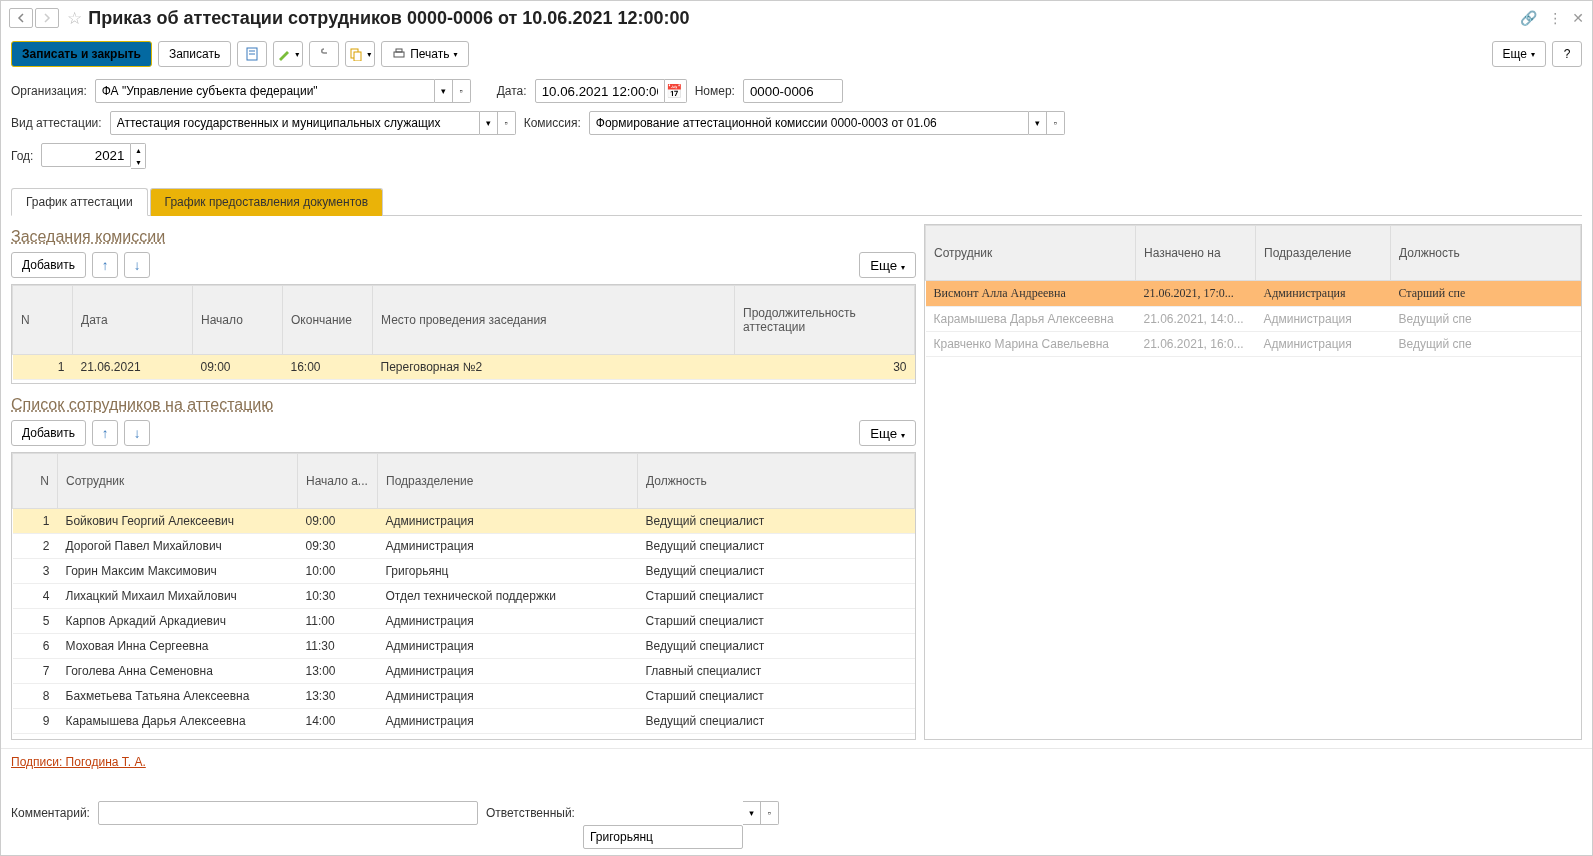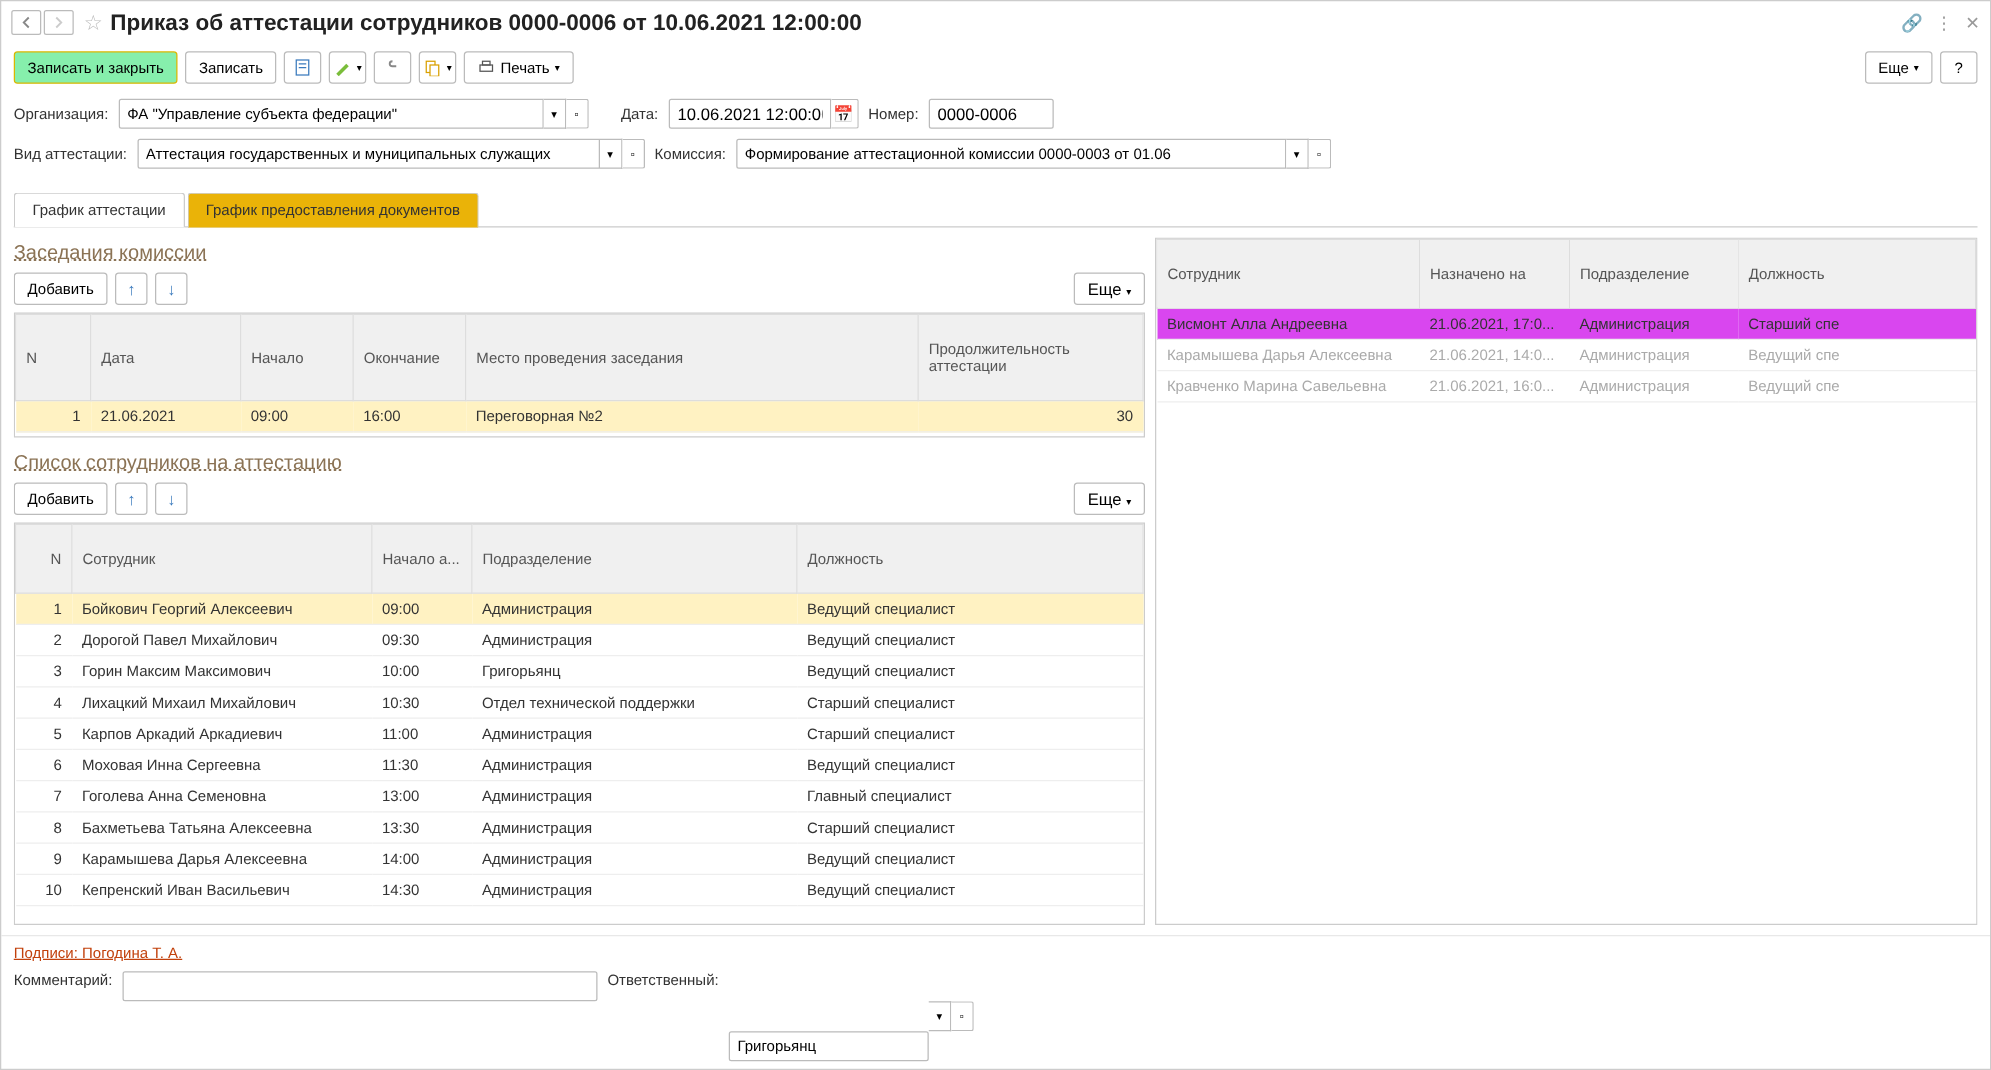--- a/index.html
+++ b/index.html
@@ -7,21 +7,21 @@
 .window { border: 1px solid #ccc; width: 1593px; height: 856px; display: flex; flex-direction: column; }
 .titlebar { display: flex; align-items: center; padding: 4px 8px; height: 34px; }
 .nav-btn { width: 24px; height: 20px; border: 1px solid #bbb; background: #fff; border-radius: 2px; display: inline-flex; align-items: center; justify-content: center; cursor: pointer; margin-right: 2px; }
 .star { color: #bbb; font-size: 17px; margin: 0 6px; cursor: pointer; }
 .title { font-size: 18px; font-weight: bold; color: #222; }
 .titlebar-right { margin-left: auto; display: flex; gap: 10px; align-items: center; }
 .titlebar-right span { color: #999; cursor: pointer; font-size: 14px; }
 
 .toolbar { display: flex; align-items: center; padding: 6px 10px; gap: 6px; }
 .btn { border: 1px solid #bbb; background: #fff; border-radius: 3px; padding: 4px 10px; cursor: pointer; font-size: 12px; display: inline-flex; align-items: center; gap: 4px; height: 26px; }
-.btn-yellow { background: #86efac; border-color: #d9b600; font-weight: normal; }
+.btn-yellow { background: #0369a1; border-color: #d9b600; font-weight: bold; }
 .icon-btn { width: 30px; padding: 0; justify-content: center; }
 .toolbar-right { margin-left: auto; display: flex; gap: 6px; }
 
 .form-area { padding: 6px 10px; }
 .form-row { display: flex; align-items: center; margin-bottom: 8px; gap: 8px; }
 .form-row label { white-space: nowrap; }
 .input-group { display: flex; align-items: center; }
 .input-group input { border: 1px solid #bbb; border-radius: 2px 0 0 2px; padding: 3px 6px; height: 24px; font-size: 12px; }
 .input-group .drop-btn, .input-group .open-btn { border: 1px solid #bbb; border-left: none; background: #fff; height: 24px; width: 18px; cursor: pointer; font-size: 9px; display:inline-flex; align-items:center; justify-content:center; }
 .input-group .open-btn { border-radius: 0 2px 2px 0; }
@@ -47,27 +47,27 @@
 .table-toolbar { display: flex; align-items: center; gap: 6px; margin-bottom: 6px; }
 .arrow-btn { width: 26px; height: 26px; border: 1px solid #bbb; background: #fff; border-radius: 3px; cursor: pointer; display:inline-flex;align-items:center;justify-content:center; }
 .more-btn { border: 1px solid #bbb; background: #fff; border-radius: 3px; padding: 4px 10px; cursor: pointer; height: 26px; }
 .table-wrap { border: 1px solid #ccc; overflow: auto; }
 .table-wrap.small { height: 100px; }
 .table-wrap.big { flex: 1; }
 table { border-collapse: collapse; width: 100%; font-size: 12px; }
 th { background: #f0f0f0; border: 1px solid #ddd; padding: 20px 8px; text-align: left; font-weight: normal; color: #555; }
 td { border-bottom: 1px solid #eee; padding: 5px 8px; }
 tr.selected td { background: #fff2c2; }
-tr.selected-right td { background: #d946ef; }
+tr.selected-right td { background: #fdba74; font-family: Liberation Serif, serif; }
 tr.dim td { color: #aaa; }
 .right-pane th { position: sticky; top: 0; }
 
 .footer { padding: 6px 10px; border-top: 1px solid #e8e8e8; }
 .signatures { color: #c2410c; text-decoration: underline; cursor: pointer; margin-bottom: 8px; display: inline-block; }
-.footer-row { display: flex; gap: 8px; }
+.footer-row { display: flex; align-items: center; gap: 8px; }
 .footer-row input { border: 1px solid #bbb; border-radius: 2px; padding: 3px 6px; height: 24px; }
 
 svg { display: block; }
 </style>
 </head>
 <body>
 
 <div class="window">
   <div class="titlebar">
     <button class="nav-btn">
@@ -155,20 +155,30 @@
       <div class="input-group">
           <input style="width: 370px;" value="Аттестация государственных и муниципальных служащих">
           <button class="drop-btn">▾</button>
           <button class="open-btn">▫</button>
         </div>
       <label>Комиссия:</label>
       <div class="input-group">
           <input style="width: 440px;" value="Формирование аттестационной комиссии 0000-0003 от 01.06">
           <button class="drop-btn">▾</button>
           <button class="open-btn">▫</button>
+        </div>
+    </div>
+    <div class="form-row">
+      <label>Год:</label>
+      <div class="spinner">
+          <input value="2021" style="">
+          <div class="spin-btns">
+            <button>▲</button>
+            <button>▼</button>
+          </div>
         </div>
     </div>
   </div>
 
   <div class="tabs">
     <div class="tab active">График аттестации</div>
     <div class="tab">График предоставления документов</div>
   </div>
 
   <div class="content">

